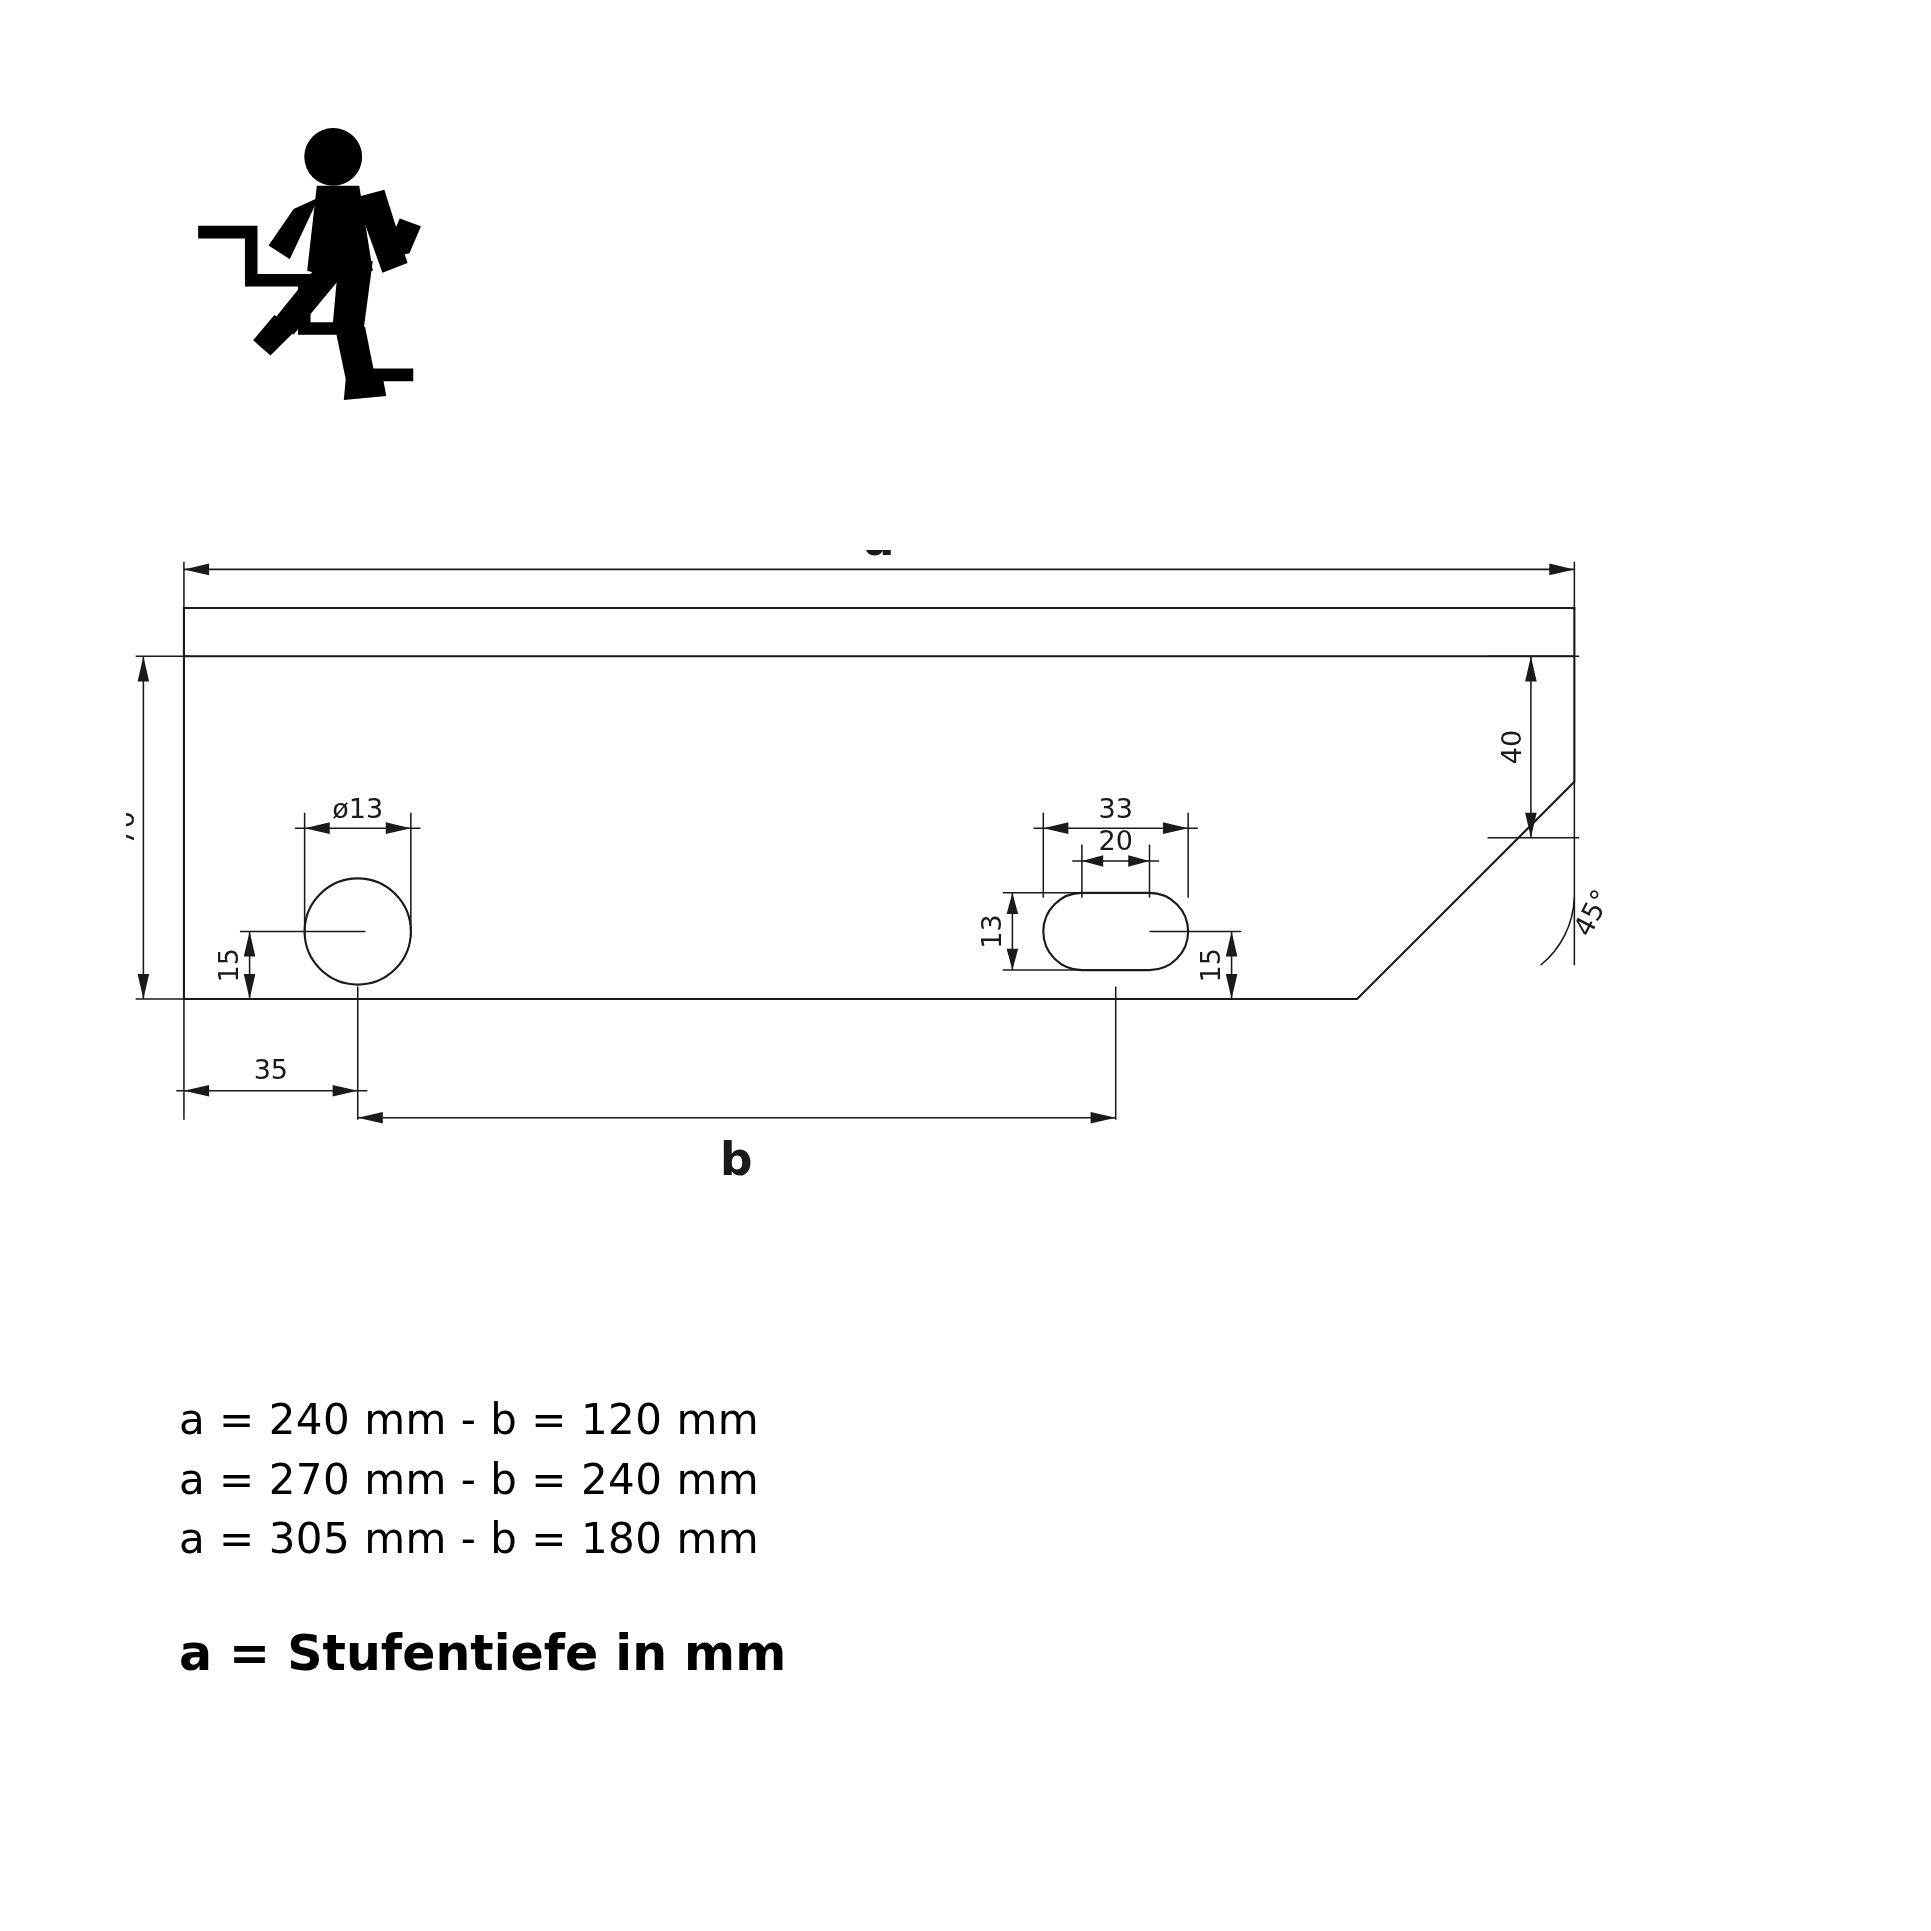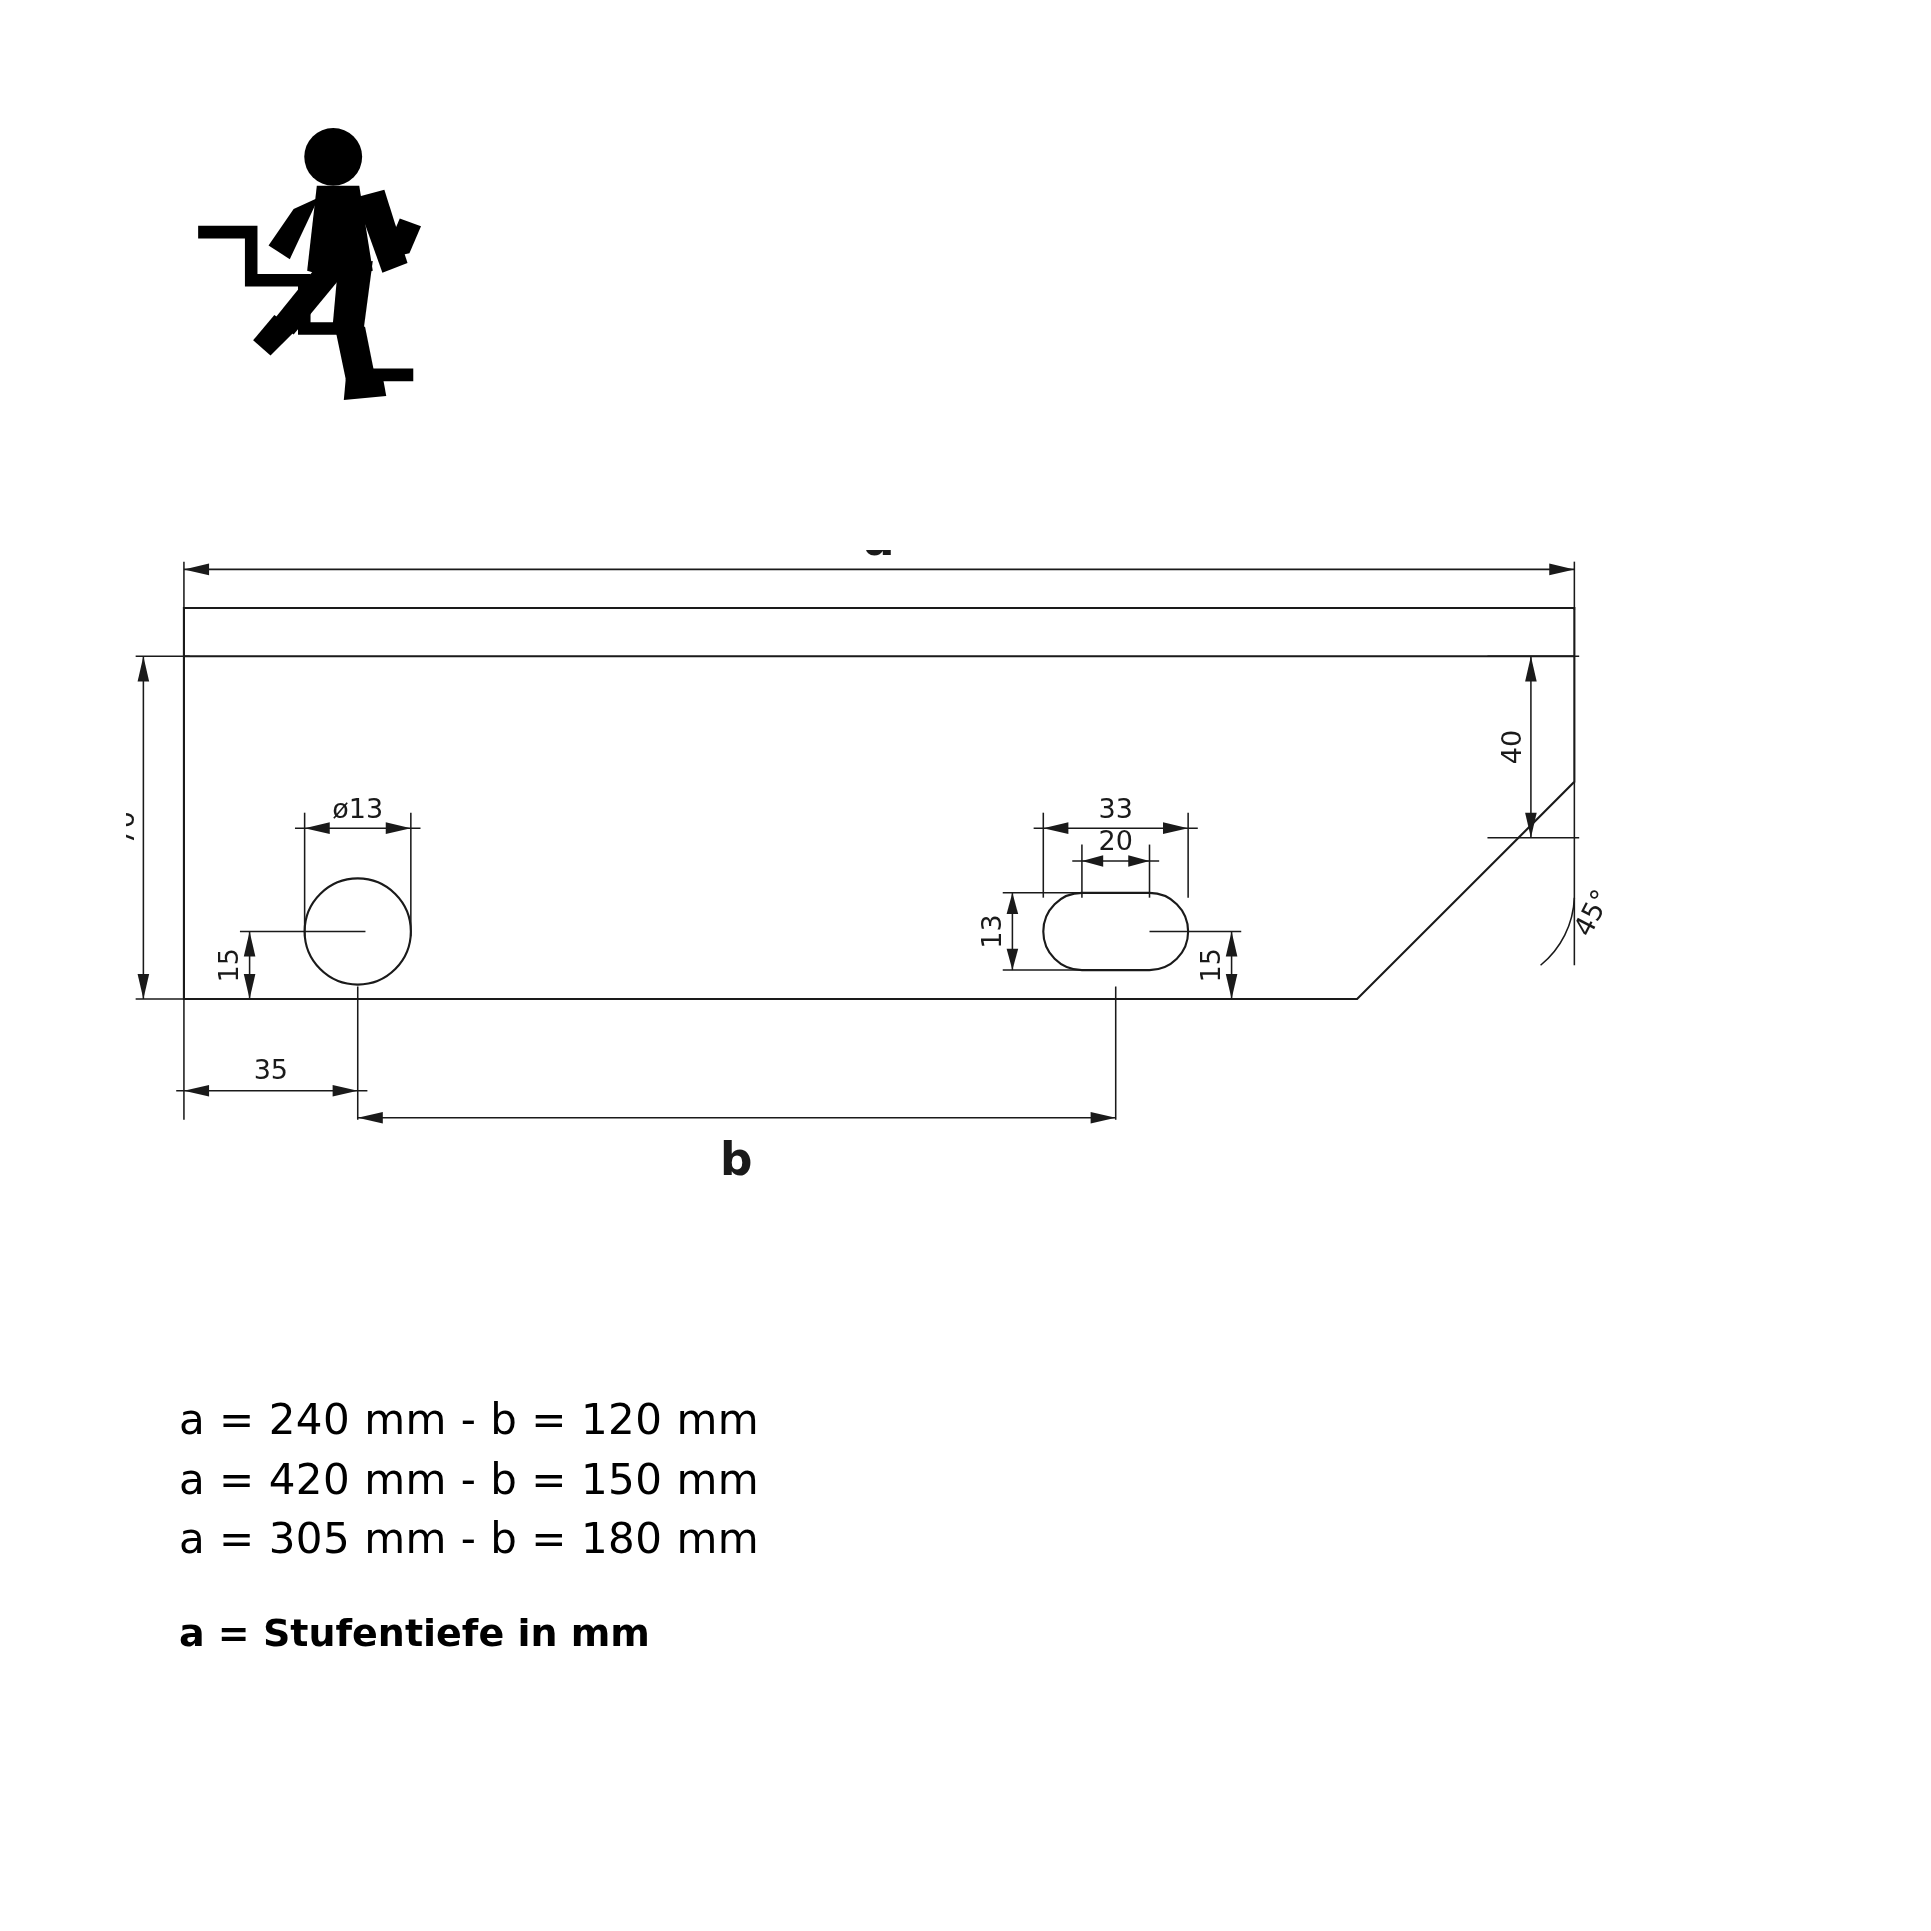--- a/index.html
+++ b/index.html
@@ -42,22 +42,22 @@
     width: 1159px;
   }
   .legend-line {
     font-size: 42px;
     font-weight: normal;
     letter-spacing: 0.5px;
     line-height: 1.42;
     white-space: pre;
   }
   .legend-caption {
-    margin-top: 42px;
-    font-size: 38px;
+    margin-top: 56px;
+    font-size: 49px;
     font-weight: bold;
     white-space: pre;
   }
   svg { display: block; }
   text { font-family: "DejaVu Sans", sans-serif; fill: #1a1a1a; }
 </style>
 </head>
 <body>
 
 <div id="stage">
@@ -209,19 +209,19 @@
         <line x1="240" y1="588" x2="1025" y2="588"></line>
       </g>
       <polygon points="240,588 266,582 266,594" fill="#1a1a1a"></polygon>
       <polygon points="1025,588 999,582 999,594" fill="#1a1a1a"></polygon>
       <text x="632" y="612" font-size="47" font-weight="bold" text-anchor="middle" dominant-baseline="hanging">b</text>
     </svg>
   </div>
 
   <div class="legend">
     <div class="legend-line">a = 240 mm - b = 120 mm</div>
-    <div class="legend-line">a = 420 mm - b = 150 mm</div>
+    <div class="legend-line">a = 270 mm - b = 240 mm</div>
     <div class="legend-line">a = 305 mm - b = 180 mm</div>
     <div class="legend-caption">a = Stufentiefe in mm</div>
   </div>
 
 </div>
 
 
 </body></html>

